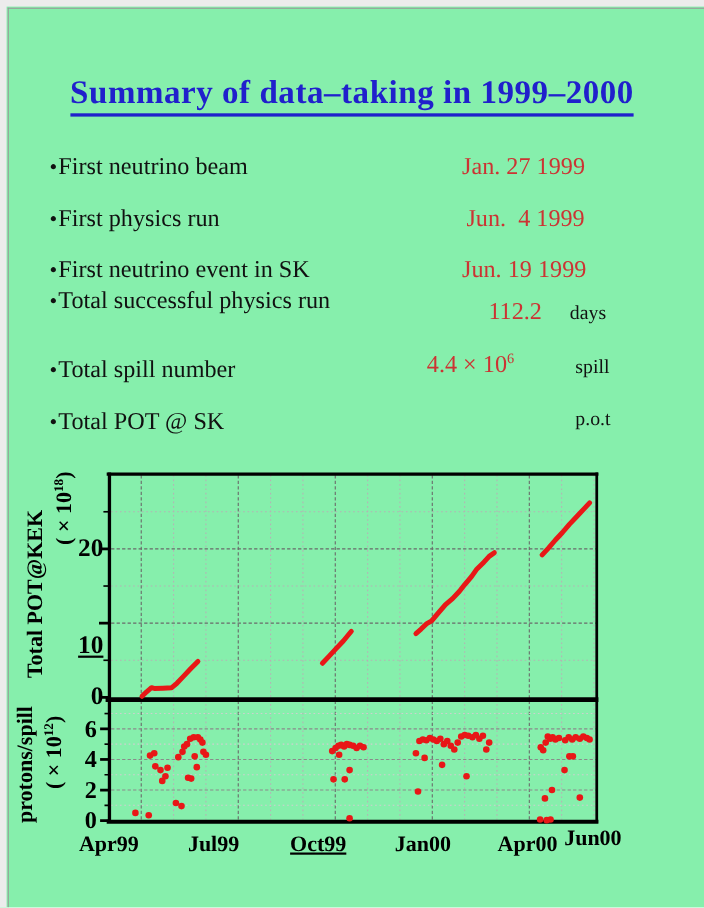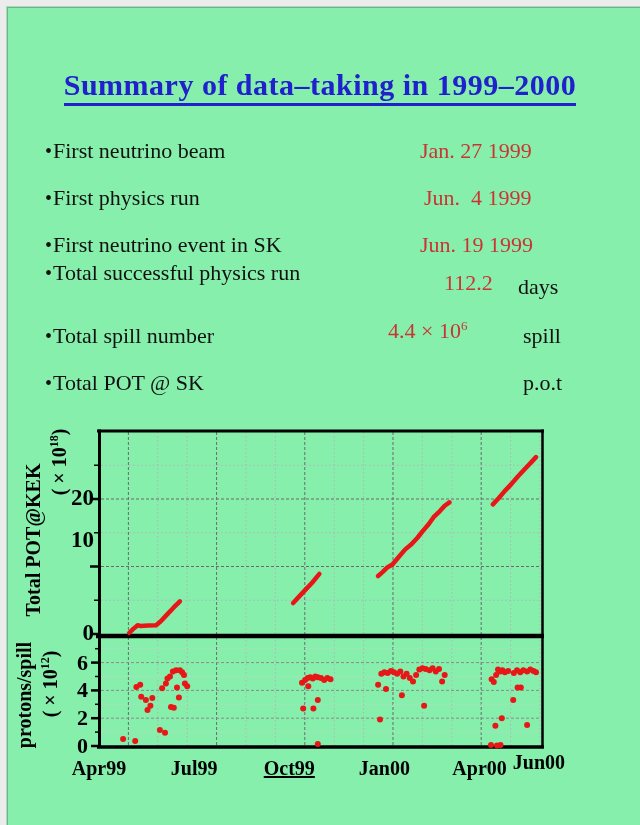--- a/index.html
+++ b/index.html
@@ -10,21 +10,21 @@
   .edge-line-top{position:absolute;left:7px;top:7px;right:0;height:1px;background:#9a9a9a;}
   .edge-line-left{position:absolute;left:7px;top:7px;bottom:0;width:1px;background:#9a9a9a;}
 
   #title{position:absolute;left:0;top:68px;width:640px;text-align:center;}
   #title span{display:inline-block;font-size:30px;font-weight:700;color:#2020cc;
               border-bottom:3px solid #2020cc;padding-bottom:1px;letter-spacing:0.5px;}
 
   .row{position:absolute;left:45px;font-size:22px;white-space:nowrap;}
   .blt{font-size:20px;margin-right:1px;}
   .val{position:absolute;font-size:22px;color:#cc3333;white-space:pre;}
-  .unit{position:absolute;font-size:22px;color:#111;white-space:nowrap;}
+  .unit{position:absolute;font-size:18px;color:#111;white-space:nowrap;}
   sup{font-size:13px;line-height:0;}
 
   #chart{position:absolute;left:0;top:0;width:640px;height:825px;pointer-events:none;}
   #chart-svg{position:absolute;left:0;top:0;width:640px;height:825px;}
   .rot{position:absolute;transform:translate(-50%,-50%) rotate(-90deg);white-space:nowrap;
        font-weight:700;font-size:20px;color:#000;}
   .ytick{position:absolute;font-weight:700;color:#000;text-align:right;}
   .xtick{position:absolute;font-weight:700;font-size:20px;color:#000;text-align:center;width:80px;}
 </style>
 </head>
@@ -227,21 +227,21 @@
       </svg>
 
     <div class="rot" style="left:33px;top:540px">Total POT@KEK</div>
     <div class="rot" style="left:59px;top:462px"><span>( × 10</span><sup style="font-size:12px">18</sup><span>)</span></div>
 
     <div class="rot" style="left:24px;top:695px">protons/spill</div>
     <div class="rot" style="left:50px;top:684px"><span>( × 10</span><sup style="font-size:12px">12</sup><span>)</span></div>
 
     <div id="chart-labels">
         <div class="ytick" style="left: 58px; width: 36px; top: 620px; font-size: 23px;">0</div>
-        <div class="ytick" style="left: 58px; width: 36px; top: 527px; font-size: 23px;">10</div>
+        <div class="ytick" style="left: 58px; width: 36px; top: 574px; font-size: 23px; text-decoration: underline;">10</div>
         <div class="ytick" style="left: 58px; width: 36px; top: 485px; font-size: 23px;">20</div>
         <div class="ytick" style="left: 62px; width: 26px; top: 733px; font-size: 22px;">0</div>
         <div class="ytick" style="left: 62px; width: 26px; top: 705.2px; font-size: 22px;">2</div>
         <div class="ytick" style="left: 62px; width: 26px; top: 677.4px; font-size: 22px;">4</div>
         <div class="ytick" style="left: 62px; width: 26px; top: 649.6px; font-size: 22px;">6</div>
         <div class="xtick" style="left: 59px; top: 757px;">Apr99</div>
         <div class="xtick" style="left: 154.142px; top: 757px;">Jul99</div>
         <div class="xtick" style="left: 249.284px; top: 757px; text-decoration: underline;">Oct99</div>
         <div class="xtick" style="left: 344.426px; top: 757px;">Jan00</div>
         <div class="xtick" style="left: 439.568px; top: 757px;">Apr00</div>

